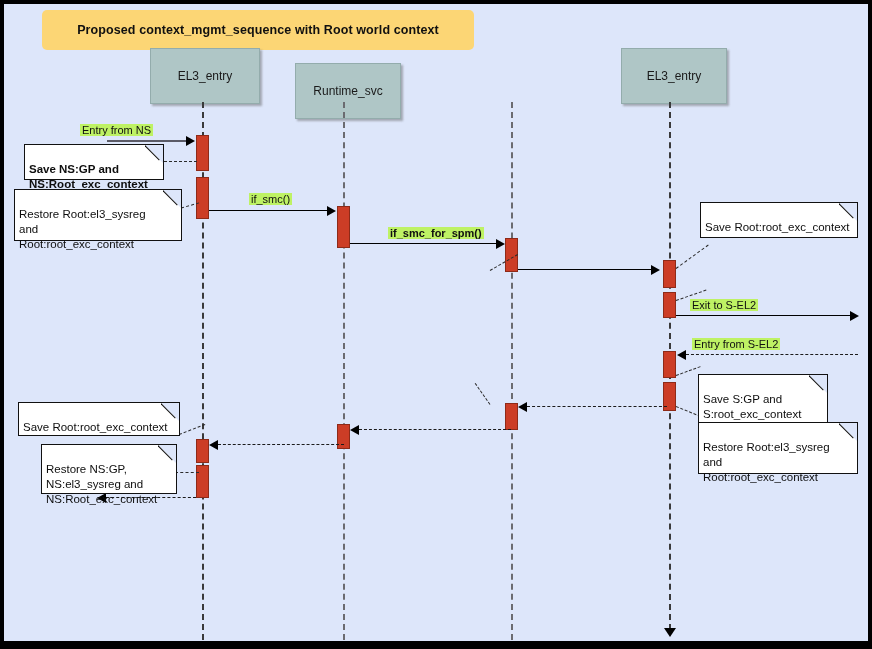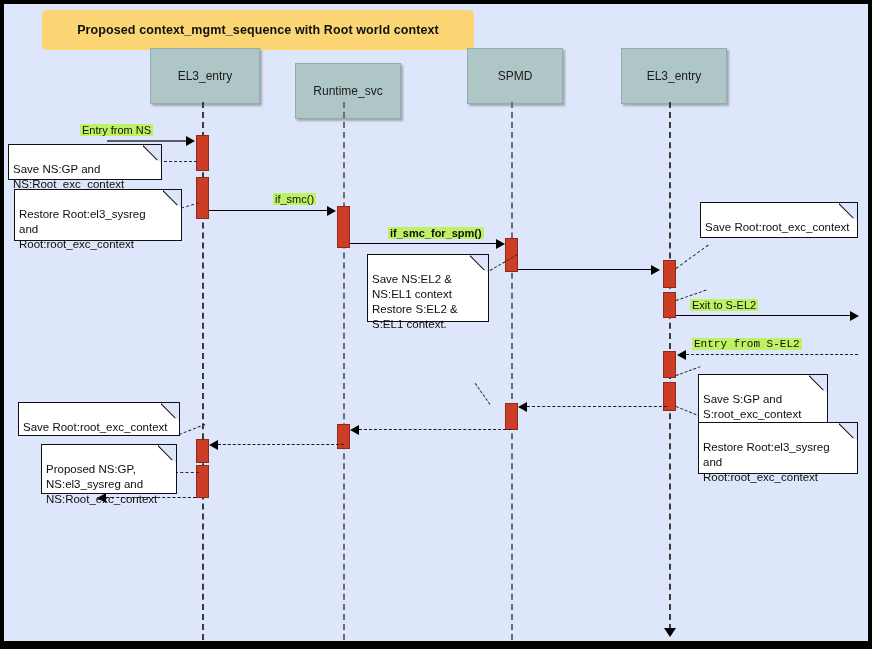--- a/index.html
+++ b/index.html
@@ -123,23 +123,20 @@
     <div class="title-banner" style="left:38px;top:6px;width:432px;height:40px;">
       <span>Proposed context_mgmt_sequence with Root world context</span>
     </div>
 
     <div class="participant" style="left:146px;top:44px;width:108px;height:54px;">
       <span>EL3_entry</span>
     </div>
     <div class="participant" style="left:291px;top:59px;width:104px;height:54px;">
       <span>Runtime_svc</span>
     </div>
-    <div class="participant" style="left:463px;top:44px;width:94px;height:54px;">
-      <span>SPMD</span>
-    </div>
     <div class="participant" style="left:617px;top:44px;width:104px;height:54px;">
       <span>EL3_entry</span>
     </div>
 
     <div class="lifeline" style="left:198px;top:98px;height:538px;"></div>
     <div class="lifeline grey" style="left:339px;top:98px;height:538px;"></div>
     <div class="lifeline grey" style="left:507px;top:98px;height:538px;"></div>
     <div class="lifeline" style="left:665px;top:98px;height:528px;"></div>
     <div class="lifeline-arrow" style="left:660px;top:624px;"></div>
 
@@ -158,36 +155,36 @@
     <div class="activation" style="left:659px;top:288px;height:26px;"></div>
     <div class="activation" style="left:659px;top:347px;height:27px;"></div>
     <div class="activation" style="left:659px;top:378px;height:29px;"></div>
 
     <div class="msg-line thick-grey" style="left:103px;top:136px;width:84px;"></div>
     <div class="arrowhead-r" style="left:182px;top:132px;"></div>
     <div class="msg-label" style="left:76px;top:120px;">Entry from NS</div>
 
     <div class="msg-line" style="left:205px;top:206px;width:122px;"></div>
     <div class="arrowhead-r" style="left:323px;top:202px;"></div>
-    <div class="msg-label" style="left:245px;top:189px;margin-left:24px;">if_smc()</div>
+    <div class="msg-label" style="left:245px;top:189px;">if_smc()</div>
 
     <div class="msg-line" style="left:346px;top:239px;width:149px;"></div>
     <div class="arrowhead-r" style="left:492px;top:235px;"></div>
     <div class="msg-label" style="left:384px;top:223px;font-weight:bold;">if_smc_for_spm()</div>
 
     <div class="msg-line" style="left:514px;top:265px;width:135px;"></div>
     <div class="arrowhead-r" style="left:647px;top:261px;"></div>
 
     <div class="msg-line" style="left:672px;top:311px;width:180px;"></div>
     <div class="arrowhead-r" style="left:846px;top:307px;"></div>
     <div class="msg-label" style="left:686px;top:295px;">Exit to S-EL2</div>
 
     <div class="msg-line dashed" style="left:682px;top:350px;width:172px;"></div>
     <div class="arrowhead-l" style="left:673px;top:346px;"></div>
-    <div class="msg-label" style="left:688px;top:334px;font-family:Liberation Mono, monospace;">Entry from S-EL2</div>
+    <div class="msg-label" style="left:688px;top:334px;">Entry from S-EL2</div>
 
     <div class="msg-line dashed" style="left:523px;top:402px;width:140px;"></div>
     <div class="arrowhead-l" style="left:514px;top:398px;"></div>
 
     <div class="msg-line dashed" style="left:355px;top:425px;width:152px;"></div>
     <div class="arrowhead-l" style="left:346px;top:421px;"></div>
 
     <div class="msg-line dashed" style="left:214px;top:440px;width:126px;"></div>
     <div class="arrowhead-l" style="left:205px;top:436px;"></div>
 
@@ -198,43 +195,35 @@
     <div class="anchor" style="left:172px;top:205px;width:24px;transform:rotate(-16deg);"></div>
     <div class="anchor" style="left:486px;top:266px;width:32px;transform:rotate(-30deg);"></div>
     <div class="anchor" style="left:672px;top:264px;width:40px;transform:rotate(-36deg);"></div>
     <div class="anchor" style="left:672px;top:296px;width:32px;transform:rotate(-19deg);"></div>
     <div class="anchor" style="left:672px;top:371px;width:26px;transform:rotate(-20deg);"></div>
     <div class="anchor" style="left:672px;top:402px;width:36px;transform:rotate(22deg);"></div>
     <div class="anchor" style="left:486px;top:400px;width:26px;transform:rotate(-125deg);"></div>
     <div class="anchor" style="left:175px;top:430px;width:28px;transform:rotate(-21deg);"></div>
     <div class="anchor" style="left:171px;top:468px;width:24px;"></div>
 
-    <div class="note" style="left:4px;top:140px;width:154px;height:36px;">
+    <div class="note" style="left:20px;top:140px;width:140px;height:36px;font-weight:bold;">
       <span>Save NS:GP and
 NS:Root_exc_context</span>
       <span class="fold"></span>
       <span class="fold-edge"></span>
     </div>
 
     <div class="note" style="left:10px;top:185px;width:168px;height:52px;">
       <span>Restore Root:el3_sysreg
 and
 Root:root_exc_context</span>
       <span class="fold"></span>
       <span class="fold-edge"></span>
     </div>
 
-    <div class="note" style="left:363px;top:250px;width:122px;height:68px;">
-      <span>Save NS:EL2 &amp;
-NS:EL1 context
-Restore S:EL2 &amp;
-S:EL1 context.</span>
-      <span class="fold"></span>
-      <span class="fold-edge"></span>
-    </div>
 
     <div class="note" style="left:696px;top:198px;width:158px;height:36px;">
       <span>Save Root:root_exc_context</span>
       <span class="fold"></span>
       <span class="fold-edge"></span>
     </div>
 
 
     <div class="note" style="left:694px;top:370px;width:130px;height:52px;">
       <span>Save S:GP and
@@ -252,21 +241,21 @@
     </div>
 
 
     <div class="note" style="left:14px;top:398px;width:162px;height:34px;">
       <span>Save Root:root_exc_context</span>
       <span class="fold"></span>
       <span class="fold-edge"></span>
     </div>
 
     <div class="note" style="left:37px;top:440px;width:136px;height:50px;">
-      <span>Proposed NS:GP,
+      <span>Restore NS:GP,
 NS:el3_sysreg and
 NS:Root_exc_context</span>
       <span class="fold"></span>
       <span class="fold-edge"></span>
     </div>
 
   </div>
 </div>
 
 </body></html>

